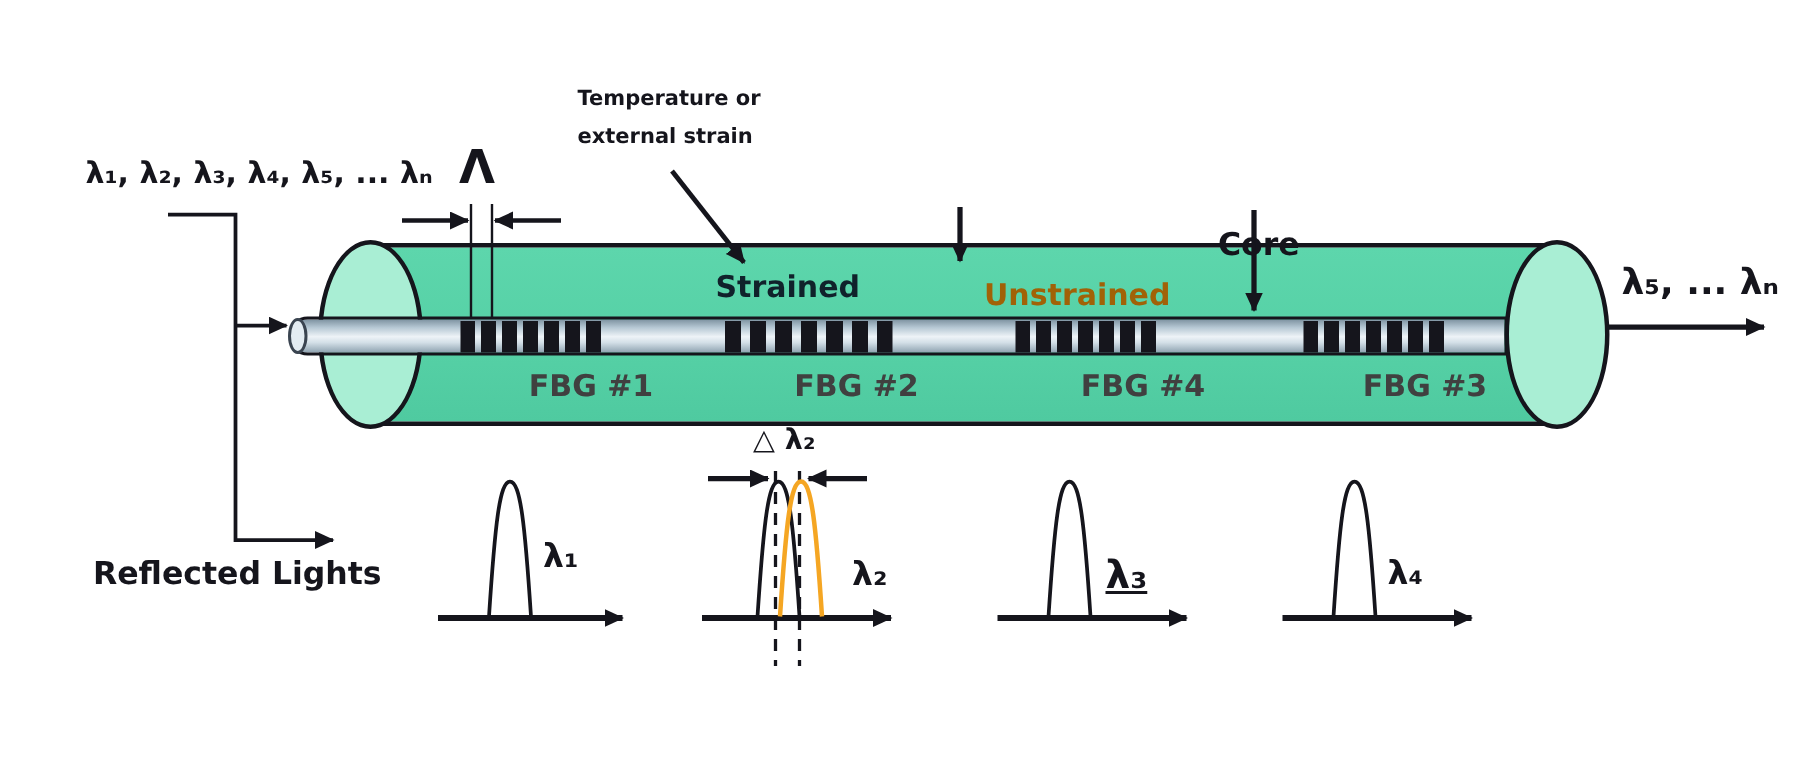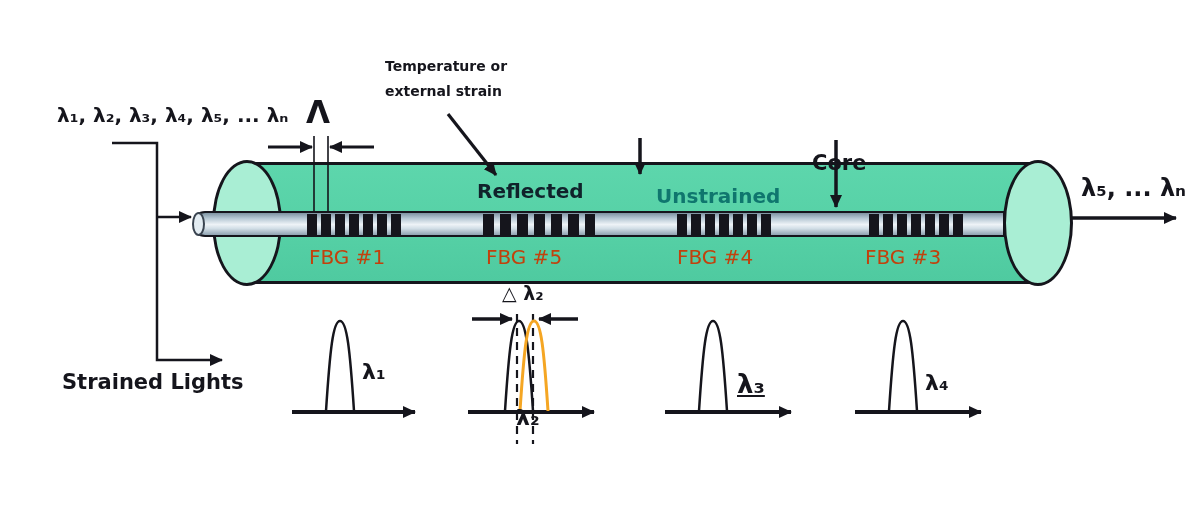--- a/index.html
+++ b/index.html
@@ -24,22 +24,22 @@
   .core-cap{position:absolute;left:192px;top:212px;width:13px;height:24px;box-sizing:border-box;
     border:2px solid #3a4450;border-radius:50%;background:#e3ecf2;z-index:3;}
   .grating{position:absolute;top:214px;height:21px;z-index:3;
     background:repeating-linear-gradient(90deg,#15151c 0,#15151c 10px,rgba(0,0,0,0) 10px,rgba(0,0,0,0) 14px);}
   .g1{left:307px;width:94px;}
   .g2{left:483px;width:112px;
     background:repeating-linear-gradient(90deg,#15151c 0,#15151c 11px,rgba(0,0,0,0) 11px,rgba(0,0,0,0) 17px);}
   .g3{left:677px;width:94px;}
   .g4{left:869px;width:94px;}
 
-  .fbg-label{position:absolute;top:245px;font-size:20px;font-weight:400;text-align:center;
-    color:#c2410c;z-index:5;}
+  .fbg-label{position:absolute;top:245px;font-size:20px;font-weight:700;text-align:center;
+    color:#404040;z-index:5;margin-left:47px;}
   .overlay{position:absolute;left:0;top:0;width:1200px;height:505px;z-index:6;pointer-events:none;}
   .txt{z-index:7;}
 </style>
 </head>
 <body>
 
 <div class="canvas">
 
   <div class="fiber-body"></div>
   <div class="end-cap end-left"></div>
@@ -47,40 +47,40 @@
   <div class="core-cap"></div>
 
   <div class="grating g1"></div>
   <div class="grating g2"></div>
   <div class="grating g3"></div>
   <div class="grating g4"></div>
 
   <div class="end-cap end-right"></div>
 
   <div class="fbg-label" style="left:300px;width:94px;">FBG #1</div>
-  <div class="fbg-label" style="left:468px;width:112px;">FBG #5</div>
+  <div class="fbg-label" style="left:468px;width:112px;">FBG #2</div>
   <div class="fbg-label" style="left:668px;width:94px;">FBG #4</div>
   <div class="fbg-label" style="left:856px;width:94px;">FBG #3</div>
 
-  <div class="lbl txt" style="left:477px;top:180px;font-size:20px;color:#10222b;z-index:5;">Reflected</div>
-  <div class="lbl txt" style="left:656px;top:185px;font-size:20px;color:#0f766e;z-index:5;">Unstrained</div>
+  <div class="lbl txt" style="left:477px;top:180px;font-size:20px;color:#10222b;z-index:5;">Strained</div>
+  <div class="lbl txt" style="left:656px;top:185px;font-size:20px;color:#a16207;z-index:5;">Unstrained</div>
 
   <div class="lbl txt" style="left:13px;top:104px;font-size:20px;margin-left:44px;">λ₁, λ₂, λ₃, λ₄, λ₅, ... λₙ</div>
   <div class="lbl txt" style="left:306px;top:97px;font-size:31px;line-height:1;">Λ</div>
   <div class="lbl txt" style="left:385px;top:54px;font-size:14px;line-height:25px;">
     <div>Temperature or</div>
     <div>external strain</div>
   </div>
   <div class="lbl txt" style="left:812px;top:111px;font-size:21px;margin-top:40px;">Core</div>
   <div class="lbl txt" style="left:1081px;top:175px;font-size:24px;">λ₅, ... λₙ</div>
 
-  <div class="lbl txt" style="left:62px;top:370px;font-size:21px;">Strained Lights</div>
+  <div class="lbl txt" style="left:62px;top:370px;font-size:21px;">Reflected Lights</div>
   <div class="lbl txt" style="left:502px;top:283px;font-size:19px;">△ λ₂</div>
   <div class="lbl txt" style="left:362px;top:359px;font-size:22px;">λ₁</div>
-  <div class="lbl txt" style="left:516px;top:371px;font-size:22px;margin-top:34px;">λ₂</div>
+  <div class="lbl txt" style="left:568px;top:371px;font-size:22px;">λ₂</div>
   <div class="lbl txt" style="left:737px;top:370px;font-size:26px;text-decoration:underline;">λ₃</div>
   <div class="lbl txt" style="left:925px;top:370px;font-size:22px;">λ₄</div>
 
   <svg class="overlay" viewBox="0 0 1200 505">
     <defs>
       <marker id="ah" markerUnits="userSpaceOnUse" markerWidth="16" markerHeight="14" refX="12" refY="6" orient="auto">
         <path d="M0,0 L13,6 L0,12 Z" fill="#15151c"></path>
       </marker>
     </defs>
 

